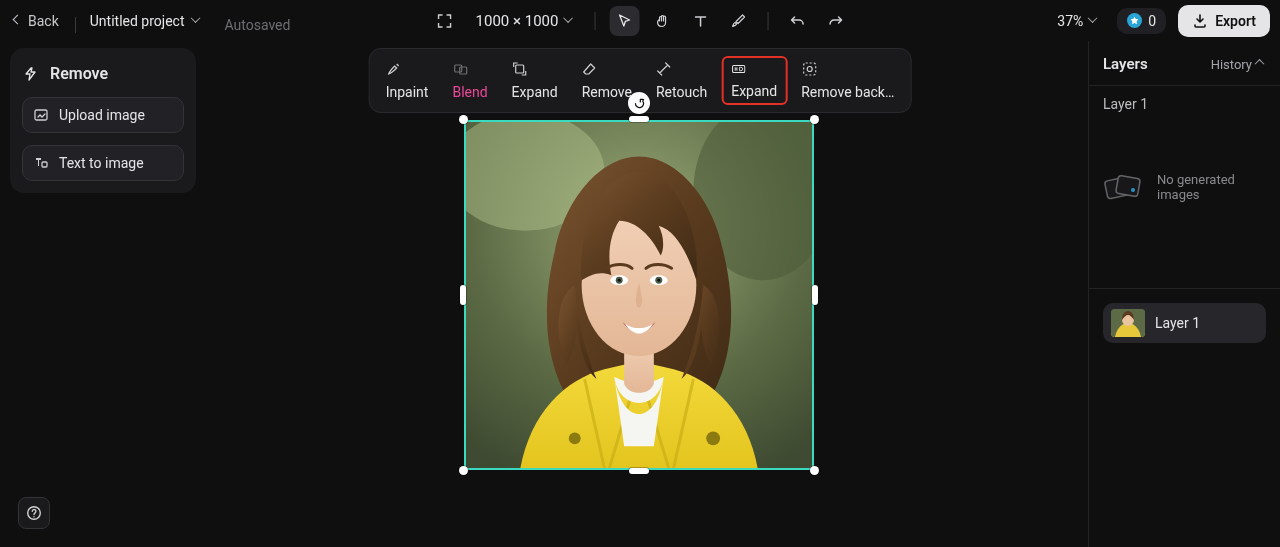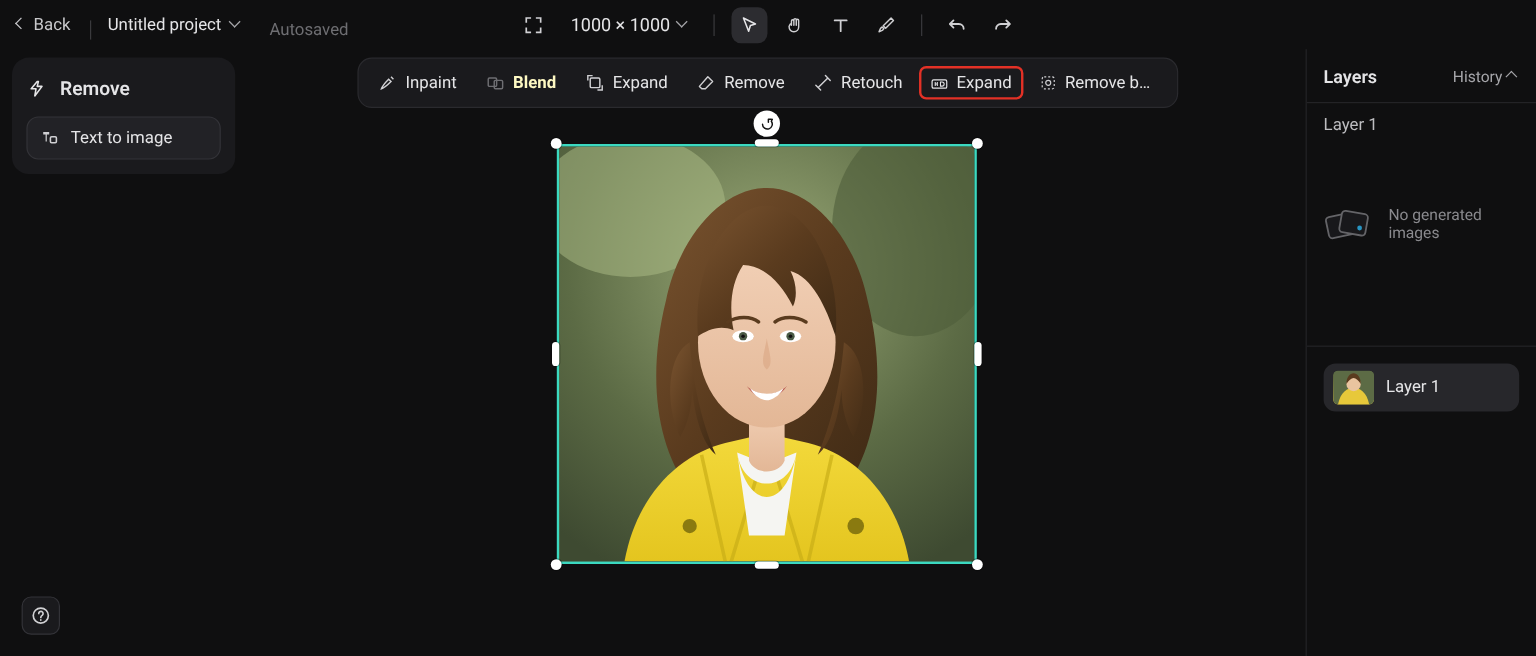--- a/index.html
+++ b/index.html
@@ -167,26 +167,27 @@
       position: absolute;
       left: 50%; transform: translateX(-50%);
       top: 48px;
       display: flex; align-items: center; gap: 4px;
       background: #1a1a1d;
       border: 1px solid #2a2a2e;
       border-radius: 12px;
       padding: 6px;
     }
     .at-btn {
-      display: flex; align-items: flex-end; gap: 7px;
+      display: flex; align-items: flex-start; gap: 7px;
       padding: 6px 10px; border-radius: 8px;
       font-size: 14px; color: #e5e5e7; cursor: pointer;
       white-space: nowrap;
-    }
-    .at-btn.disabled { color:#fef9c3; cursor: default; font-weight: bold; }
+      flex-direction: column;
+    }
+    .at-btn.disabled { color:#ec4899; cursor: default; }
     .at-btn.highlighted {
       border: 2px solid #e33126; padding: 4px 8px; border-radius: 6px;
     }
 
     
     .right-panel {
       position: absolute;
       right: 0; top: 41px; bottom: 0;
       width: 192px;
       border-left: 1px solid #232326;
@@ -297,28 +298,55 @@
           </svg>
       </div>
       <div class="tc-iconbtn">
         <svg class="ico" viewBox="0 0 16 16">
             <path d="M11 4l3 3-3 3M13.5 7h-7a4 4 0 00-4 4" stroke="#d0d0d3" stroke-width="1.5" fill="none" stroke-linecap="round" stroke-linejoin="round"></path>
           </svg>
       </div>
     </div>
   </div>
 
+  <div class="topbar-right">
+    <div class="zoom">
+      <span>37%</span>
+      <span class="chevron chev-down"></span>
+    </div>
+    <div class="token-pill">
+      <span class="token-dot">
+        <svg width="9" height="9" viewBox="0 0 10 10">
+            <path d="M5 1l1.2 2.4L9 4 7 6l.5 3L5 7.6 2.5 9 3 6 1 4l2.8-.6L5 1z" fill="#fff"></path>
+          </svg>
+      </span>
+      <span>0</span>
+    </div>
+    <div class="export-btn">
+      <svg class="ico" viewBox="0 0 16 16">
+          <path d="M8 2v7m0 0L5 6m3 3l3-3M3 12v1a1 1 0 001 1h8a1 1 0 001-1v-1" stroke="#111" stroke-width="1.6" fill="none" stroke-linecap="round" stroke-linejoin="round"></path>
+        </svg>
+      <span>Export</span>
+    </div>
+  </div>
 </div>
 
 <div class="left-panel">
   <div class="create-head">
     <svg class="ico" viewBox="0 0 16 16">
         <path d="M7 2L2 8h4l-1 6 6-8H7l1-4z" stroke="#e5e5e7" stroke-width="1.3" fill="none" stroke-linejoin="round"></path>
       </svg>
     <span>Remove</span>
+  </div>
+  <div class="lp-btn">
+    <svg class="ico" viewBox="0 0 16 16">
+        <rect x="2" y="3" width="12" height="10" rx="1.5" stroke="#d0d0d3" stroke-width="1.3" fill="none"></rect>
+        <path d="M5 10l2-2 2 2 3-3" stroke="#d0d0d3" stroke-width="1.3" fill="none" stroke-linecap="round"></path>
+      </svg>
+    <span>Upload image</span>
   </div>
   <div class="lp-btn">
     <svg class="ico" viewBox="0 0 16 16">
         <path d="M3 3h5v2H6v6H5V5H3V3z" fill="#d0d0d3"></path>
         <rect x="9" y="7" width="5" height="5" rx="1" stroke="#d0d0d3" stroke-width="1.3" fill="none"></rect>
       </svg>
     <span>Text to image</span>
   </div>
 </div>
 

